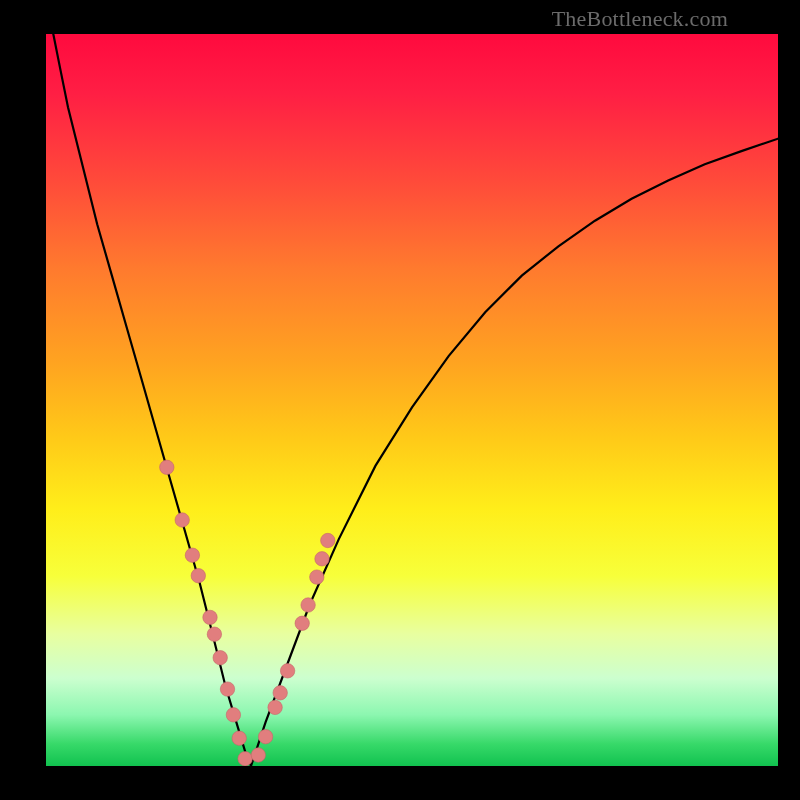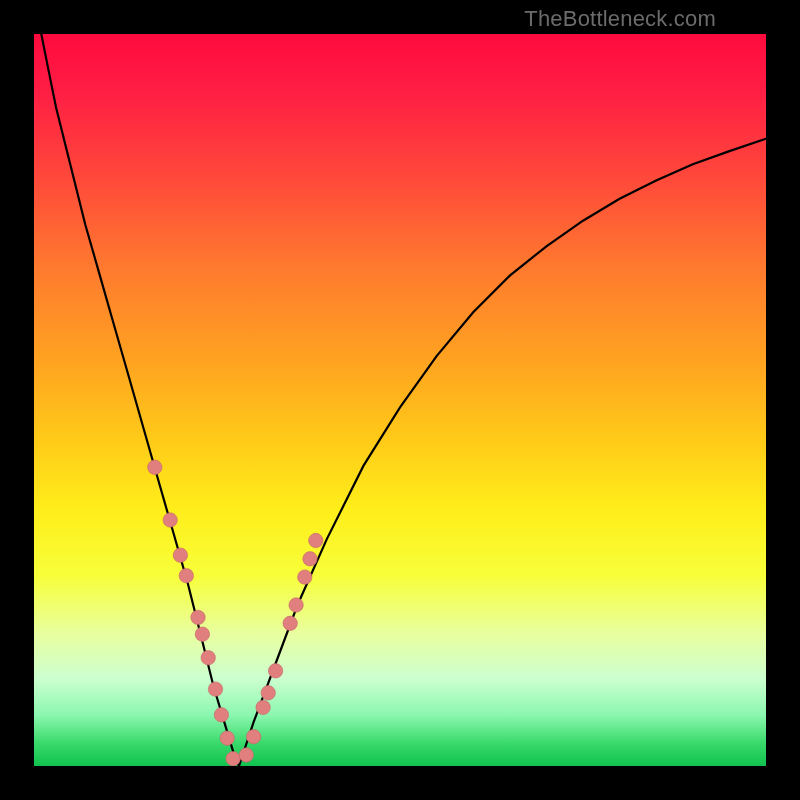--- a/index.html
+++ b/index.html
@@ -6,23 +6,24 @@
     margin: 0;
     padding: 0;
     width: 800px;
     height: 800px;
     background: #000;
     overflow: hidden;
     font-family: Arial, Helvetica, sans-serif;
   }
   .frame {
     position: absolute;
-    top: 0; left: 0;
+    top: 0; left: 12px;
     width: 724px; height: 800px;
     background: #000;
+    font-family: Liberation Serif, serif;
   }
   .plot {
     position: absolute;
     top: 34px;
     left: 34px;
     width: 732px;
     height: 732px;
     overflow: hidden;
   }
   .gradient {

